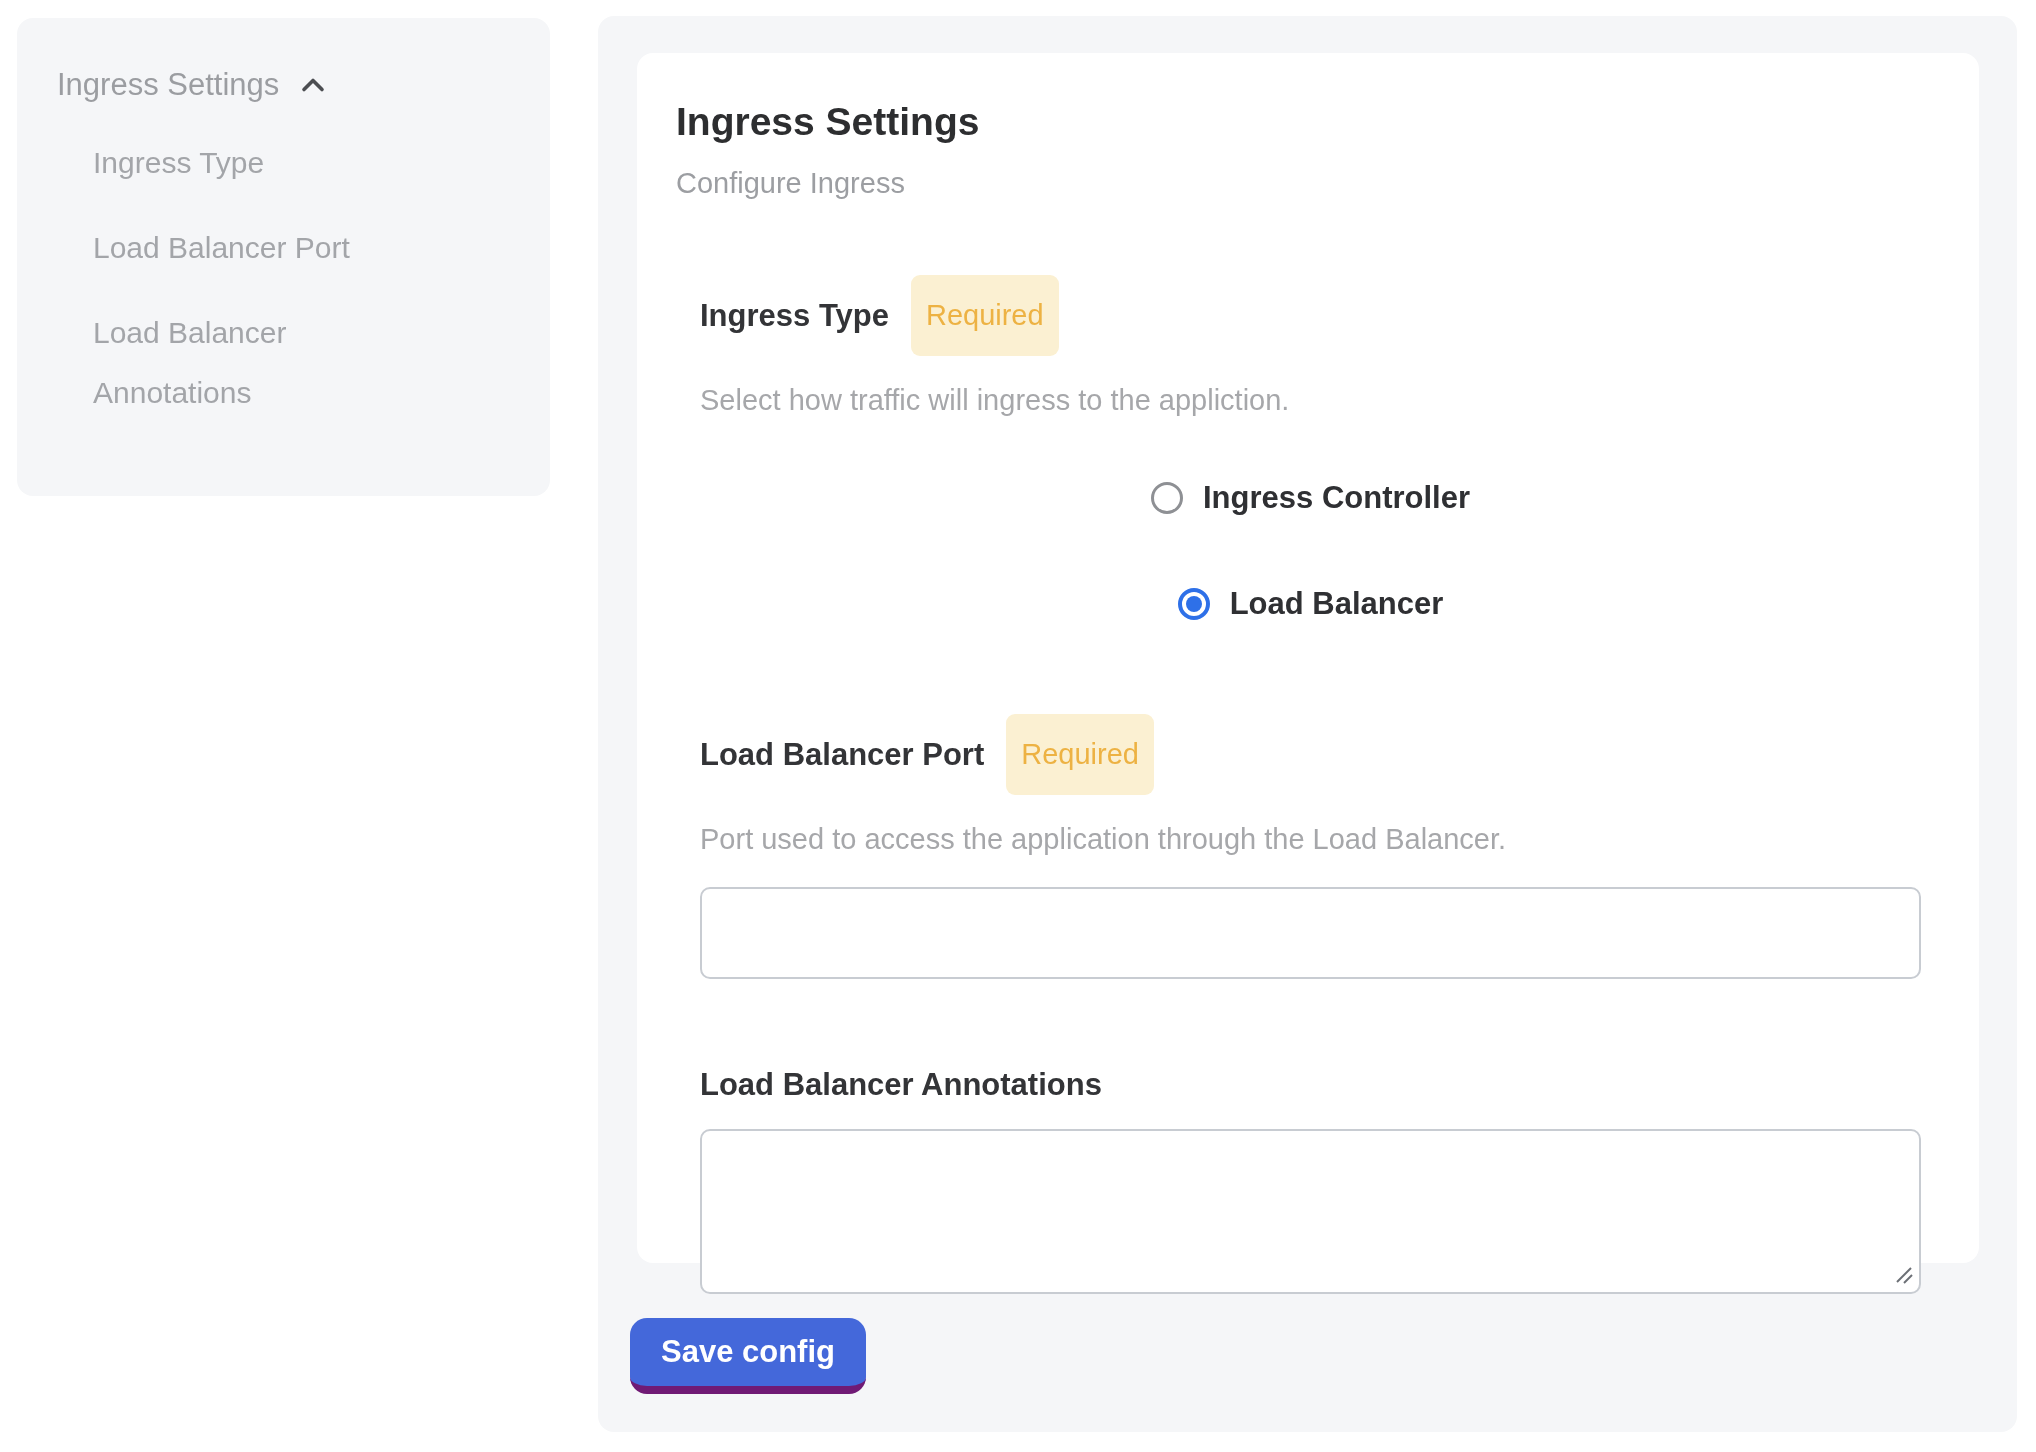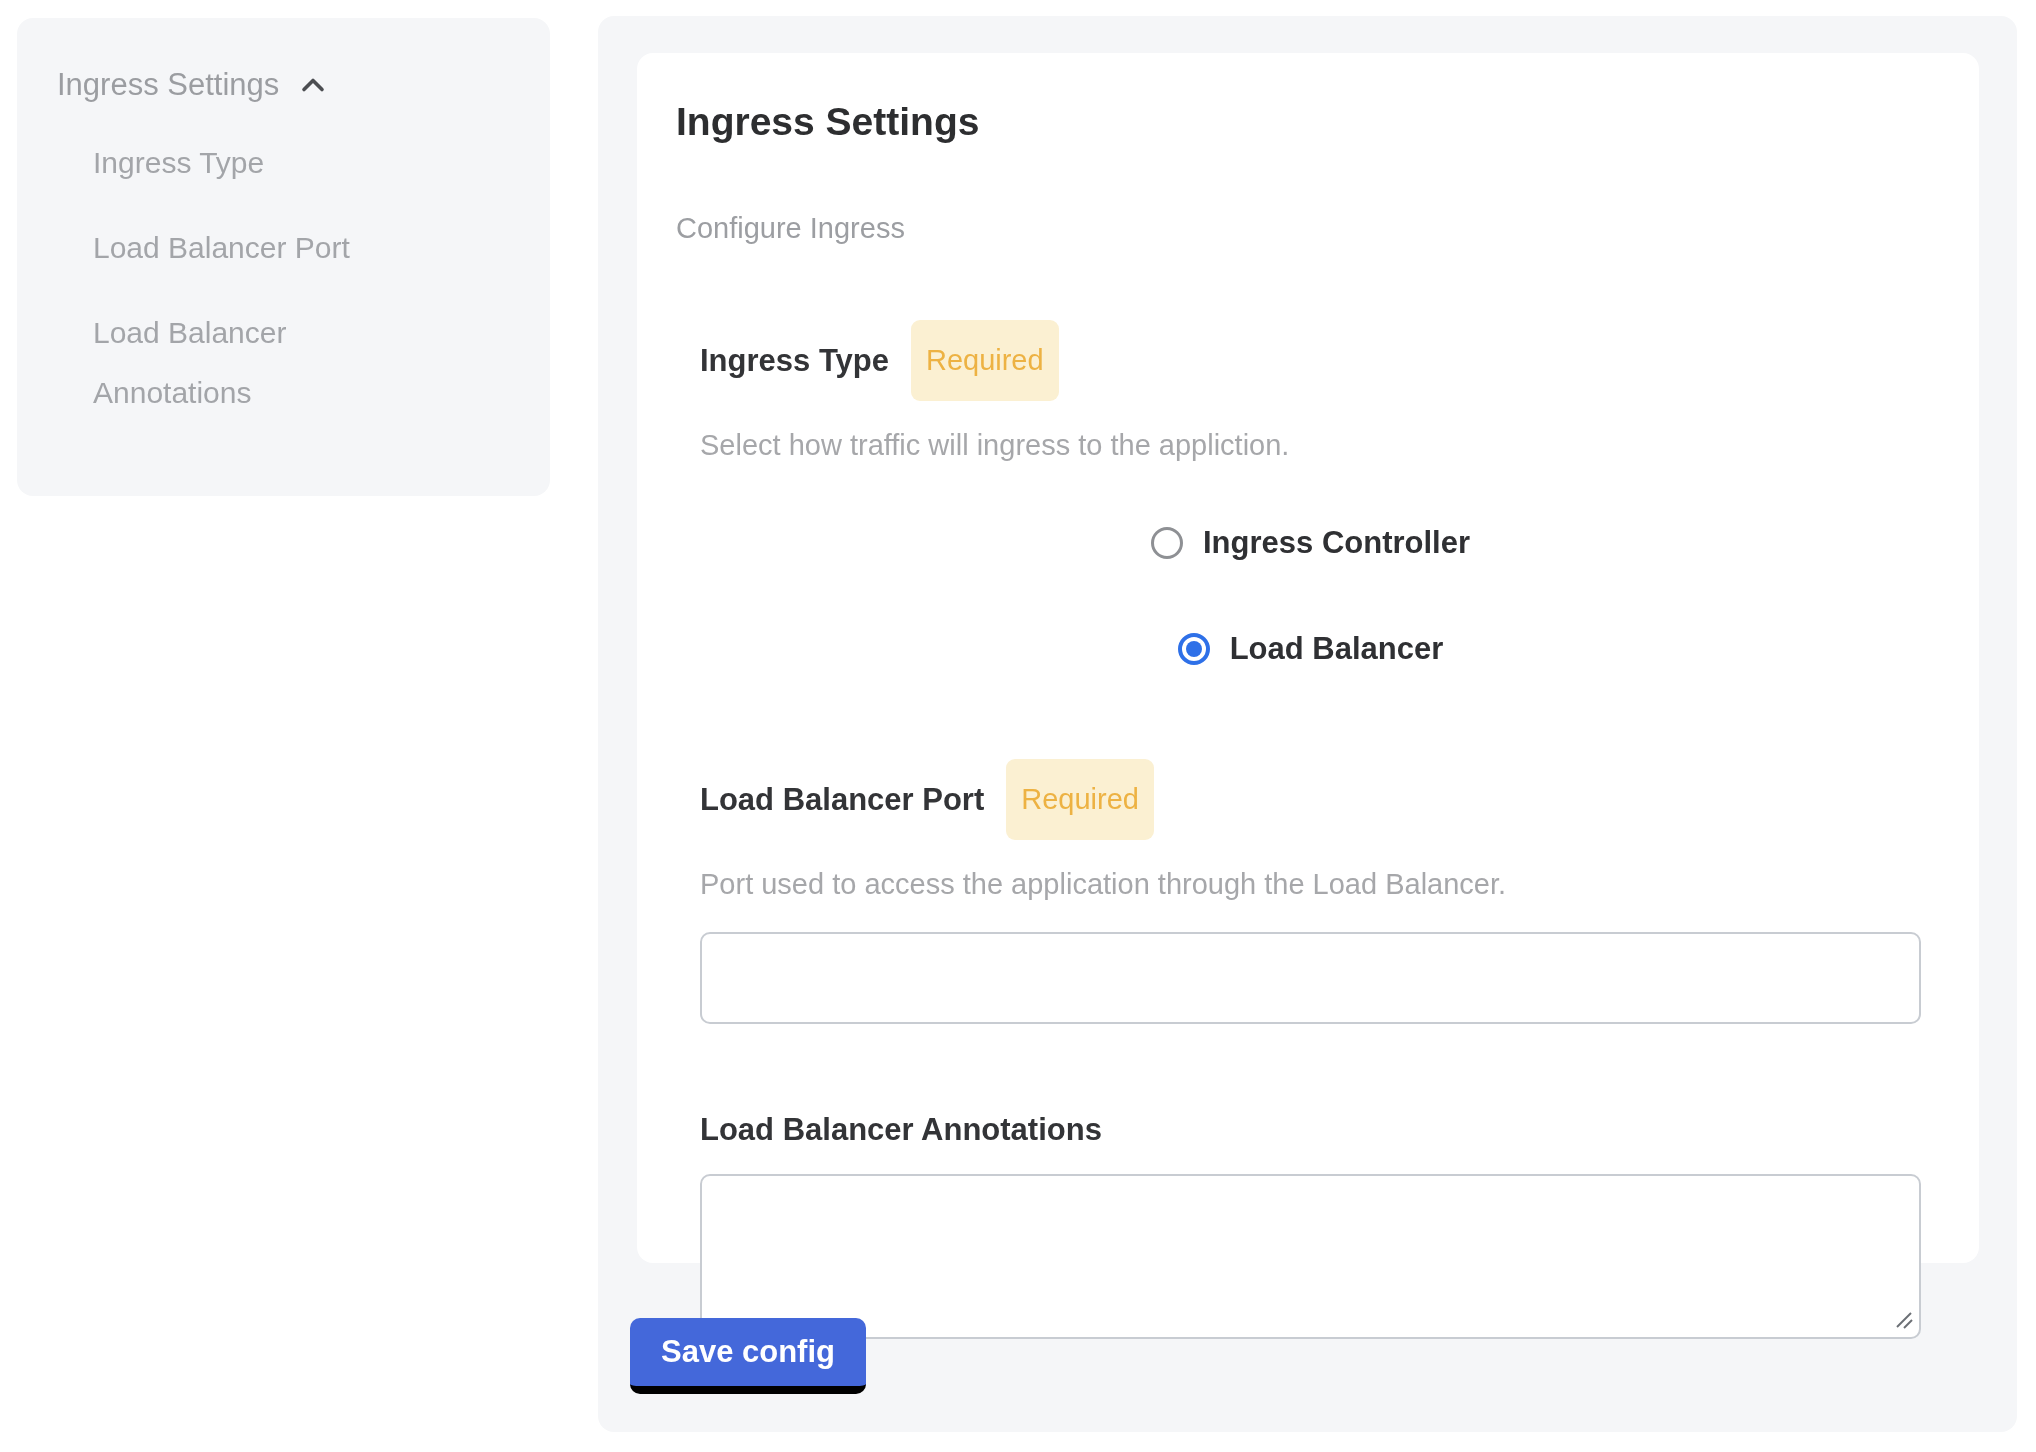--- a/index.html
+++ b/index.html
@@ -26,21 +26,21 @@
   .main-panel {
     position:absolute; left:598px; top:16px; width:1419px; height:1416px;
     background:#f5f6f8; border-radius:16px;
   }
   .card {
     position:absolute; left:39px; top:37px; width:1342px; height:1210px;
     background:#ffffff; border-radius:16px;
     padding:46px 58px 44px 39px;
   }
   .card h1 { font-size:39px; font-weight:bold; color:#2d2e30; line-height:46px; }
-  .card .subtitle { margin-top:63px; font-size:29px; color:#9c9ea2; line-height:40px; }
+  .card .subtitle { margin-top:18px; font-size:29px; color:#9c9ea2; line-height:40px; }
 
   .section { margin-left:24px; }
   .sec-1 { margin-top:72px; }
   .sec-2 { margin-top:92px; }
   .sec-3 { margin-top:86px; }
 
   .label-row { display:flex; align-items:center; gap:22px; }
   .field-label { font-size:31px; font-weight:600; color:#333437; line-height:40px; }
   .badge {
     background:#fbf0d2; color:#edb243; font-size:29px; line-height:29px;
@@ -80,22 +80,22 @@
     border:2px solid #c8ccd2; border-radius:10px; background:#fff;
     font-size:30px; padding:16px 20px; color:#333; outline:none; display:block;
     font-family:"Liberation Sans", sans-serif;
   }
   .resize-handle { position:absolute; right:6px; bottom:8px; width:24px; height:24px; }
 
   
   .save-btn {
     position:absolute; left:32px; top:1302px;
     width:236px; height:76px;
-    background:#4468da; border:none; border-bottom:8px solid #000000;
-    border-radius:10px; color:#ffffff; font-size:31px; font-weight:bold;
+    background:#4468da; border:none; border-bottom:8px solid #701a75;
+    border-radius:17px; color:#ffffff; font-size:31px; font-weight:bold;
     font-family:"Liberation Sans", sans-serif; cursor:pointer;
   }
 </style>
 </head>
 <body>
 
 <nav class="sidebar">
   <div class="sidebar-title">
     <span>Ingress Settings</span>
     <span class="chev">

